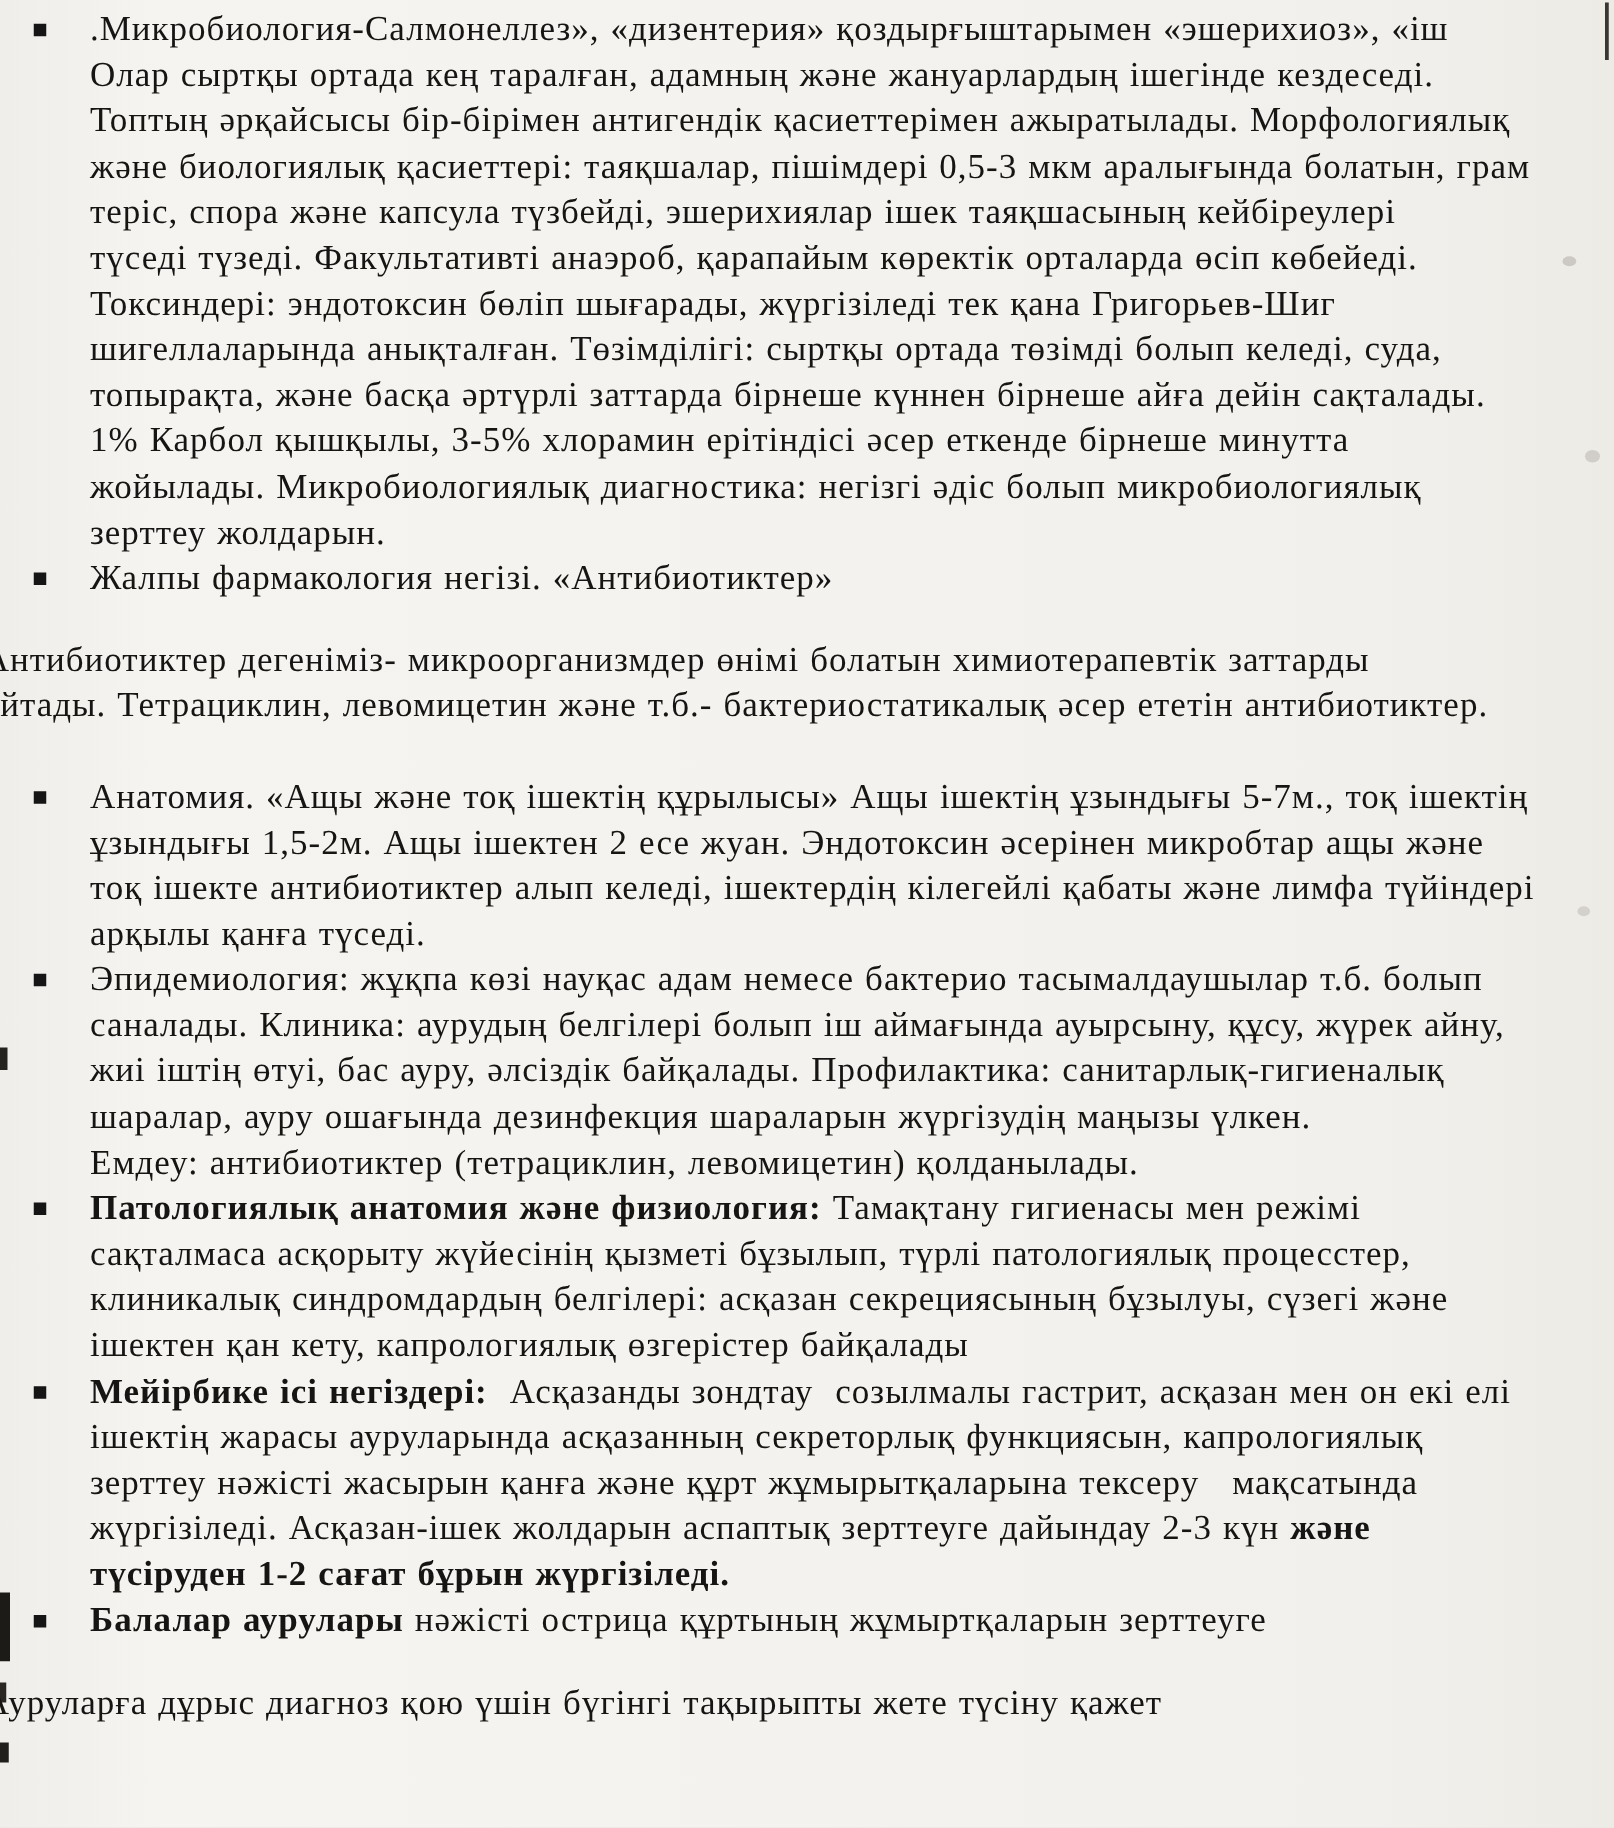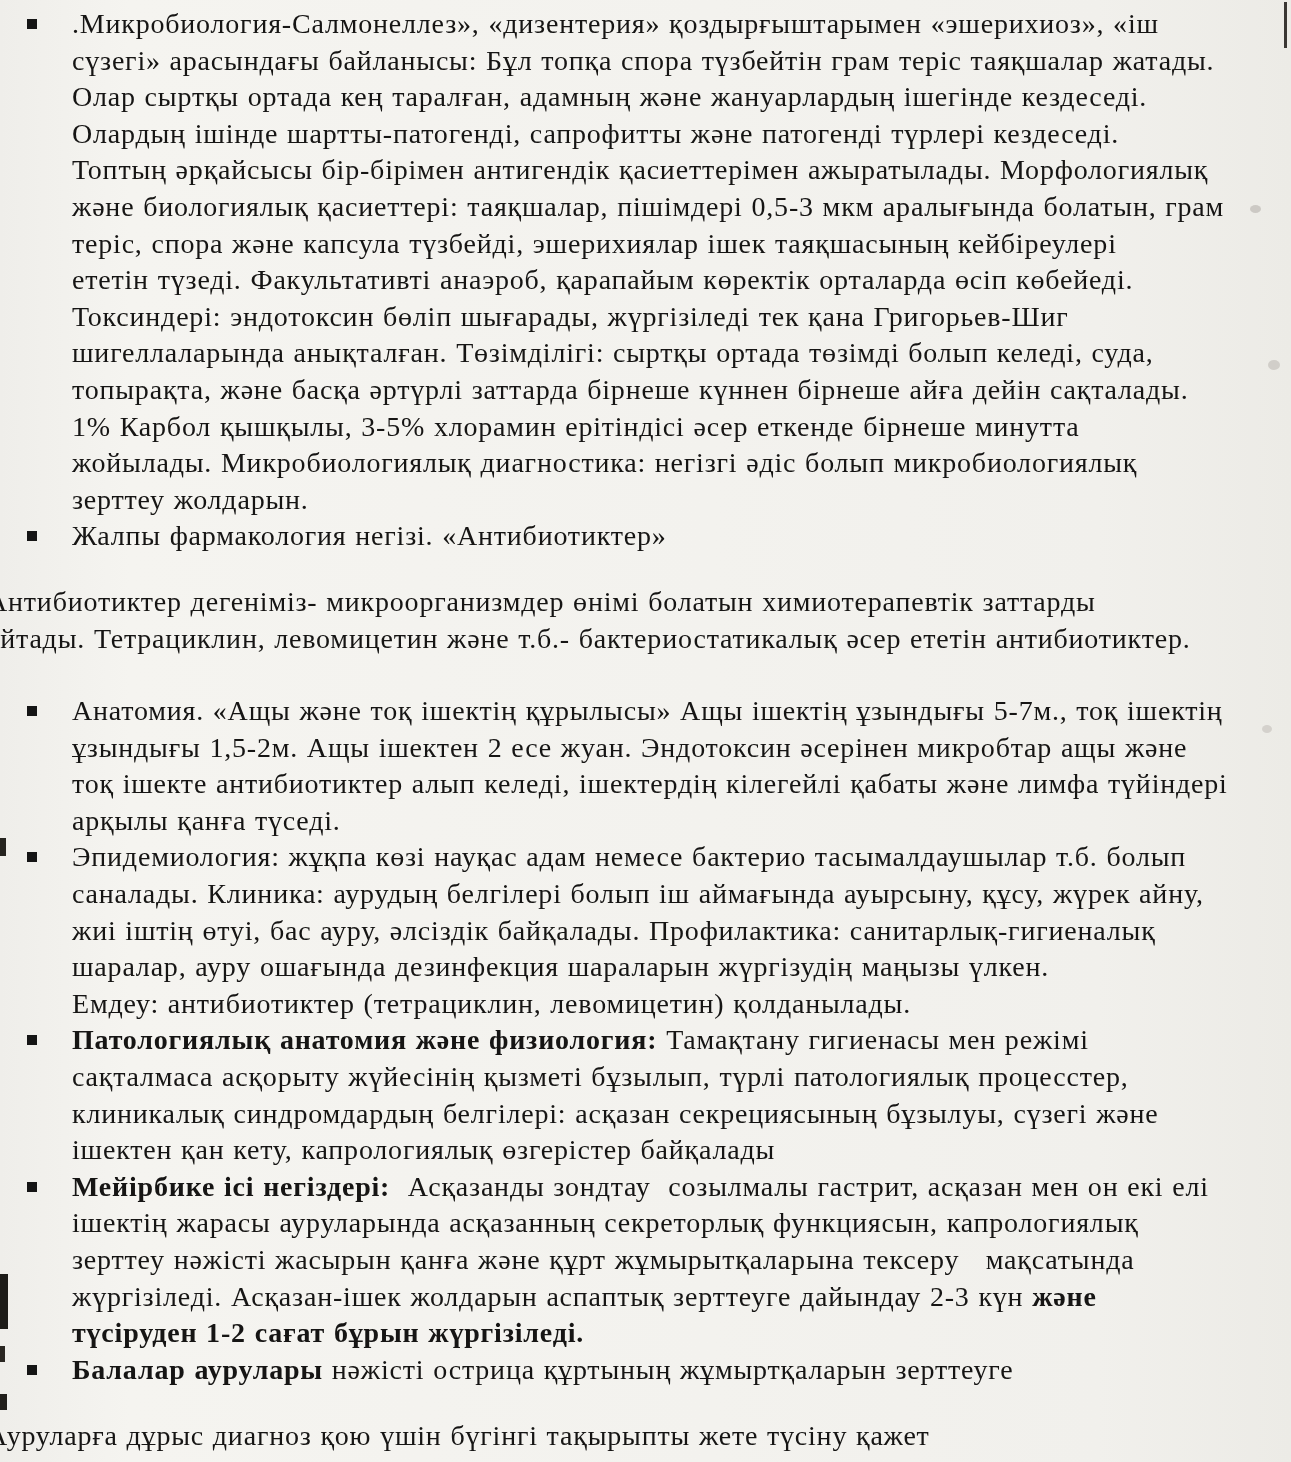--- a/index.html
+++ b/index.html
@@ -61,27 +61,25 @@
   <div class="artifact a3"></div>
   <div class="artifact a4"></div>
   <div class="artifact a5"></div>
   <div class="artifact a6"></div>
   <div class="artifact a7"></div>
   <div class="artifact a8"></div>
   <div id="doc-body">
       <div class="block bullet">
         <span class="bullet-marker"></span>
         <div class="line"><span>.Микробиология-Салмонеллез», «дизентерия» қоздырғыштарымен «эшерихиоз», «іш</span></div>
-        <div class="line"><span>сүзегі» арасындағы байланысы: Бұл топқа спора түзбейтін грам теріс таяқшалар жатады.</span></div>
         <div class="line"><span>Олар сыртқы ортада кең таралған, адамның және жануарлардың ішегінде кездеседі.</span></div>
-        <div class="line"><span>Олардың ішінде шартты-патогенді, сапрофитты және патогенді түрлері кездеседі.</span></div>
         <div class="line"><span>Топтың әрқайсысы бір-бірімен антигендік қасиеттерімен ажыратылады. Морфологиялық</span></div>
         <div class="line"><span>және биологиялық қасиеттері: таяқшалар, пішімдері 0,5-3 мкм аралығында болатын, грам</span></div>
         <div class="line"><span>теріс, спора және капсула түзбейді, эшерихиялар ішек таяқшасының кейбіреулері</span></div>
-        <div class="line"><span>ететін түзеді. Факультативті анаэроб, қарапайым көректік орталарда өсіп көбейеді.</span></div>
+        <div class="line"><span>түседі түзеді. Факультативті анаэроб, қарапайым көректік орталарда өсіп көбейеді.</span></div>
         <div class="line"><span>Токсиндері: эндотоксин бөліп шығарады, жүргізіледі тек қана Григорьев-Шиг</span></div>
         <div class="line"><span>шигеллаларында анықталған. Төзімділігі: сыртқы ортада төзімді болып келеді, суда,</span></div>
         <div class="line"><span>топырақта, және басқа әртүрлі заттарда бірнеше күннен бірнеше айға дейін сақталады.</span></div>
         <div class="line"><span>1% Карбол қышқылы, 3-5% хлорамин ерітіндісі әсер еткенде бірнеше минутта</span></div>
         <div class="line"><span>жойылады. Микробиологиялық диагностика: негізгі әдіс болып микробиологиялық</span></div>
         <div class="line"><span>зерттеу жолдарын.</span></div>
       </div>
       <div class="block bullet">
         <span class="bullet-marker"></span>
         <div class="line"><span>Жалпы фармакология негізі. «Антибиотиктер»</span></div>

